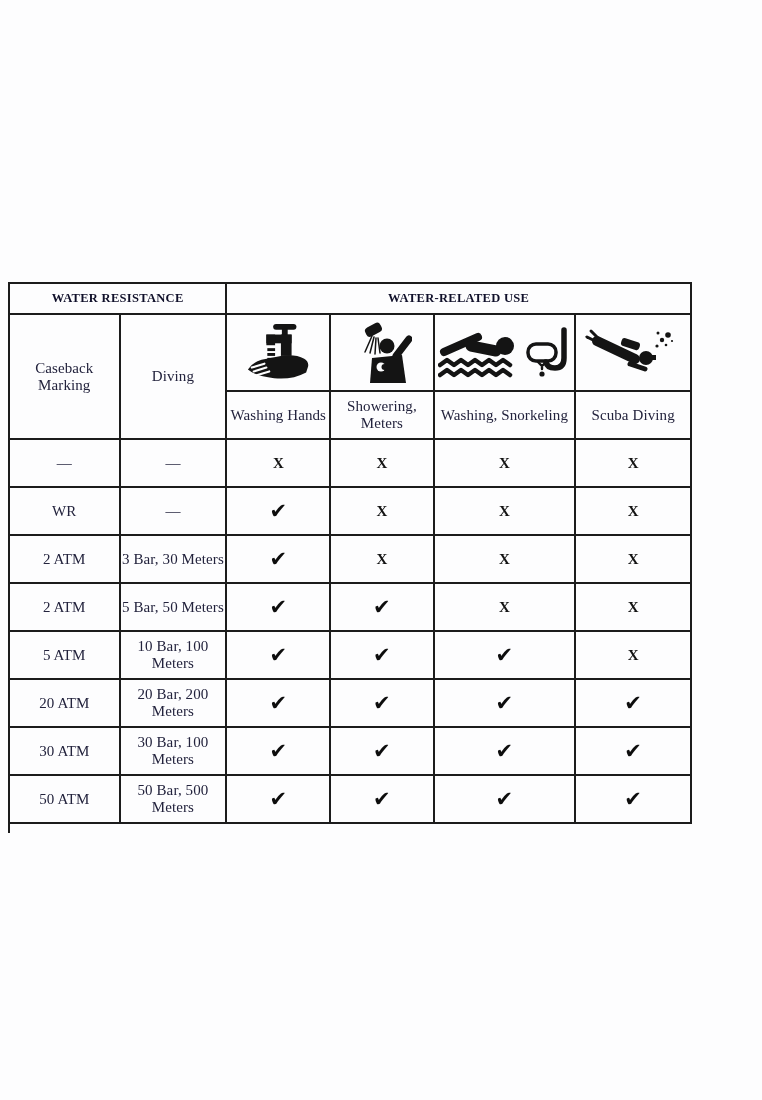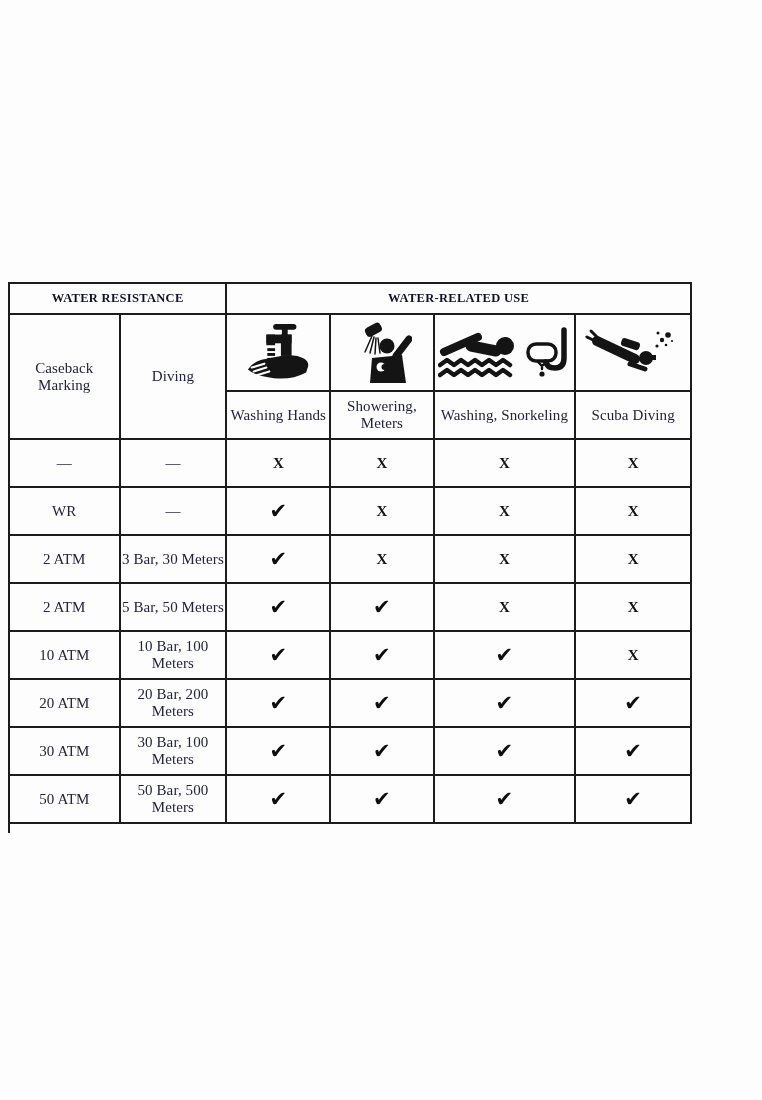--- a/index.html
+++ b/index.html
@@ -179,21 +179,21 @@
         </tr>
         <tr class="data-row">
           <td class="cell">2 ATM</td>
           <td class="cell">5 Bar, 50 Meters</td>
           <td class="mark check">✔</td>
           <td class="mark check">✔</td>
           <td class="mark x">X</td>
           <td class="mark x">X</td>
         </tr>
         <tr class="data-row">
-          <td class="cell">10 ATM</td>
+          <td class="cell">5 ATM</td>
           <td class="cell">10 Bar, 100 Meters</td>
           <td class="mark check">✔</td>
           <td class="mark check">✔</td>
           <td class="mark check">✔</td>
           <td class="mark x">X</td>
         </tr>
         <tr class="data-row">
           <td class="cell">20 ATM</td>
           <td class="cell">20 Bar, 200 Meters</td>
           <td class="mark check">✔</td>

